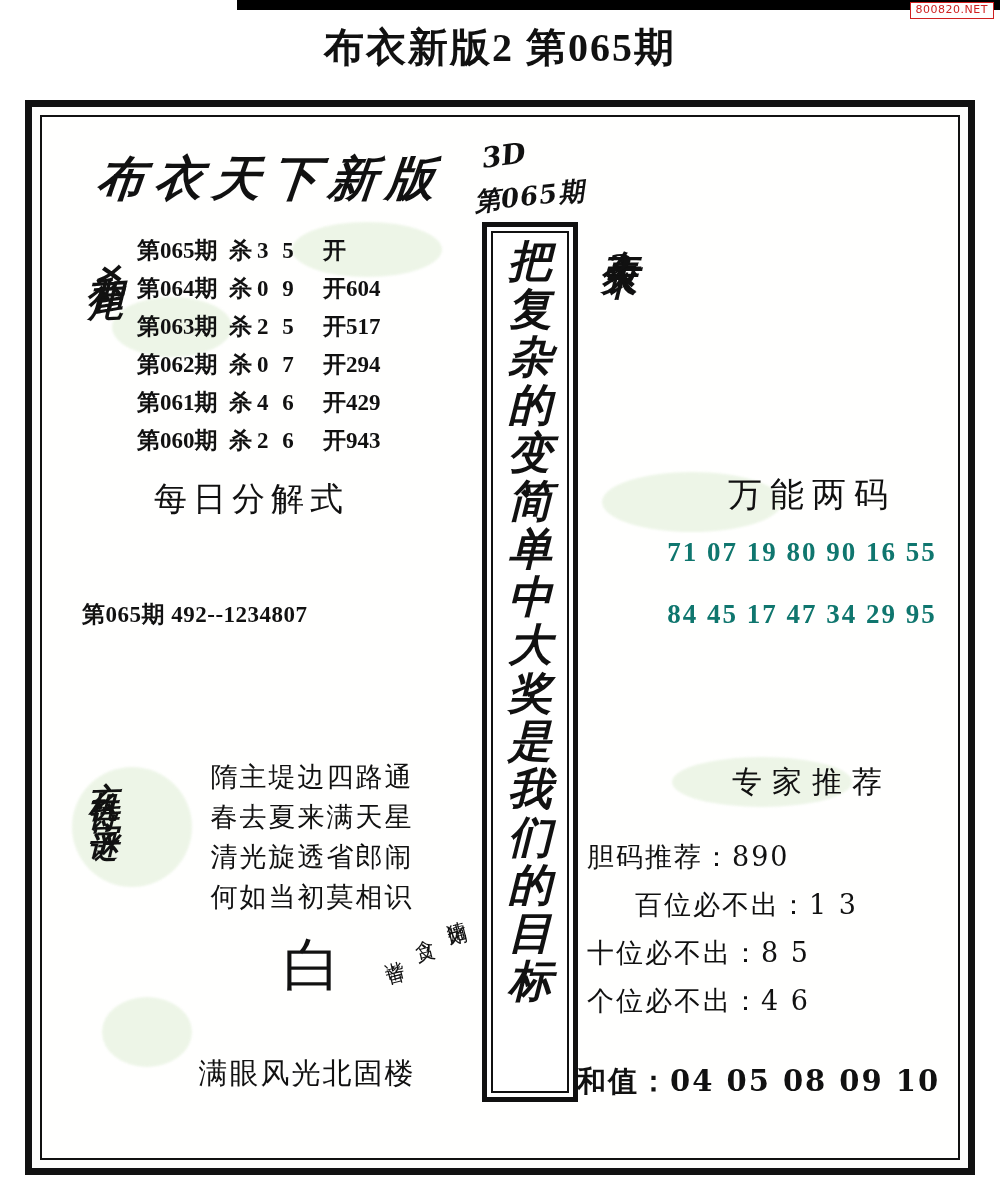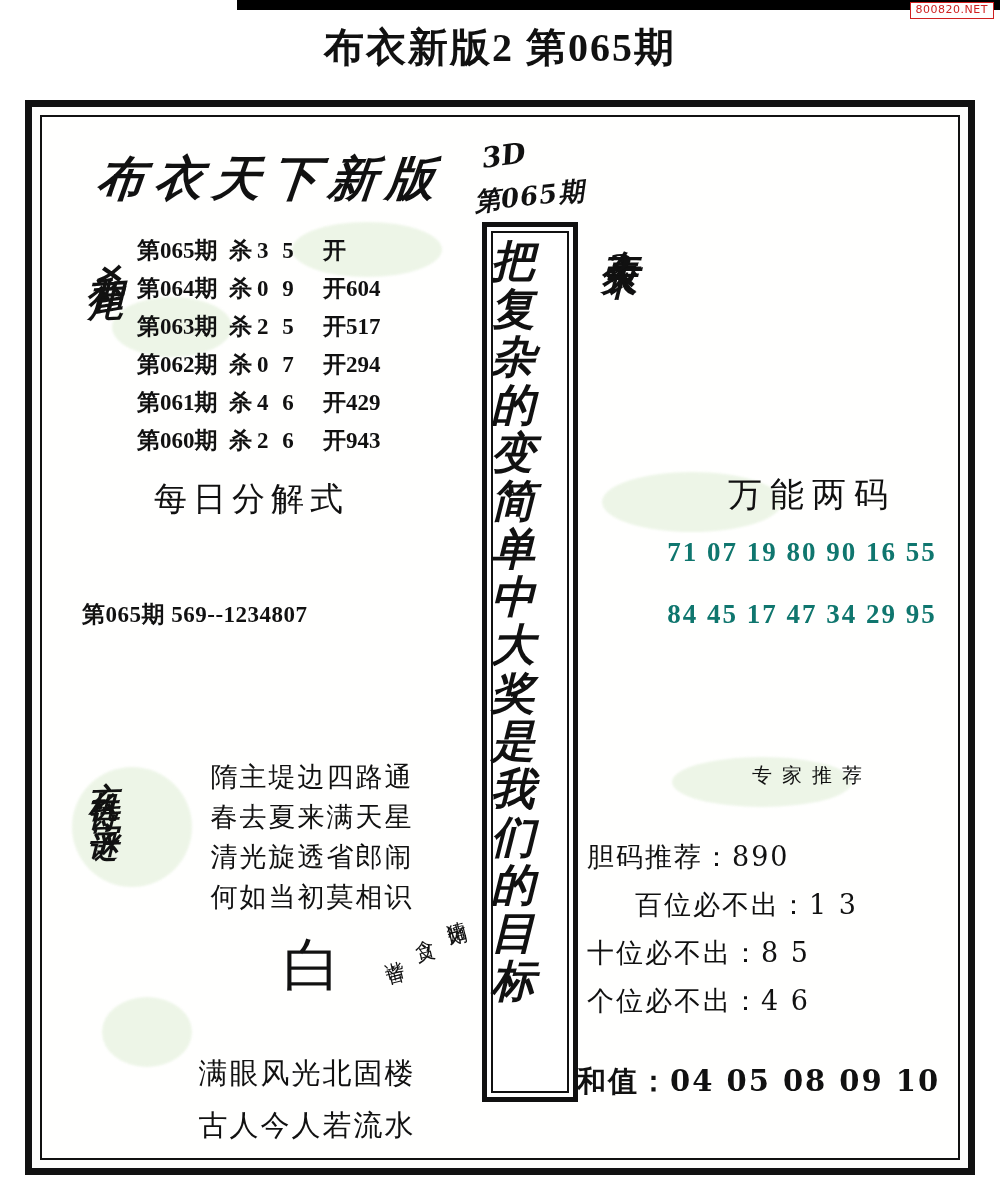--- a/index.html
+++ b/index.html
@@ -193,21 +193,21 @@
     position: absolute;
     left: 4px; top: 4px;
     right: 4px; bottom: 4px;
     border: 2px solid #111;
     box-sizing: border-box;
   }
   .banner-text {
     position: absolute;
     left: 0; top: 10px;
     width: 100%;
-    text-align: left;
+    text-align: center;
     font-family: "DejaVu Serif", serif;
     font-weight: bold;
     font-style: italic;
     font-size: 44px;
     line-height: 48px;
     letter-spacing: 0px;
     color: #111;
     word-break: break-all;
     padding: 0 4px;
     box-sizing: border-box;
@@ -249,21 +249,21 @@
   }
   .tcr1 { left: 570px; top: 420px; }
   .tcr2 { left: 570px; top: 482px; }
 
   .expert-title {
     position: absolute;
     left: 600px; top: 645px;
     width: 340px;
     text-align: center;
     font-family: "DejaVu Serif", serif;
-    font-size: 20px;
+    font-size: 30px;
     letter-spacing: 10px;
     color: #111;
   }
   .rec-line {
     position: absolute;
     left: 545px;
     width: 400px;
     font-family: "DejaVu Serif", serif;
     font-size: 27px;
     letter-spacing: 2px;
@@ -402,21 +402,21 @@
       </div>
       <div class="kill-row">
         <span class="k-issue">第060期</span>
         <span class="k-sha">杀</span>
         <span class="k-nums">2 6</span>
         <span class="k-open">开943</span>
       </div>
     </div>
 
     <div class="daily-formula">每日分解式</div>
-    <div class="decomp-line">第065期 569--1234807</div>
+    <div class="decomp-line">第065期 492--1234807</div>
 
     <div class="banner">
       <div class="banner-inner"></div>
       <div class="banner-text">把复杂的变简单 中大奖是我们的目标</div>
     </div>
 
     <div class="right-brand">布衣天下2</div>
     <div class="two-code-title">万能两码</div>
     <div class="two-code-row tcr1">71 07 19 80 90 16 55</div>
     <div class="two-code-row tcr2">84 45 17 47 34 29 95</div>
@@ -436,17 +436,16 @@
       <div>何如当初莫相识</div>
     </div>
     <div class="riddle-answer">白</div>
     <div class="riddle-hints">
       <span class="hint hint1">猜比划</span>
       <span class="hint hint2">含义</span>
       <span class="hint hint3">谐音</span>
     </div>
     <div class="poem-bottom">
       <div>满眼风光北固楼</div>
-      <div>古人今人若流水</div>
     </div>
 
   </div>
 </div>
 
 </body></html>

